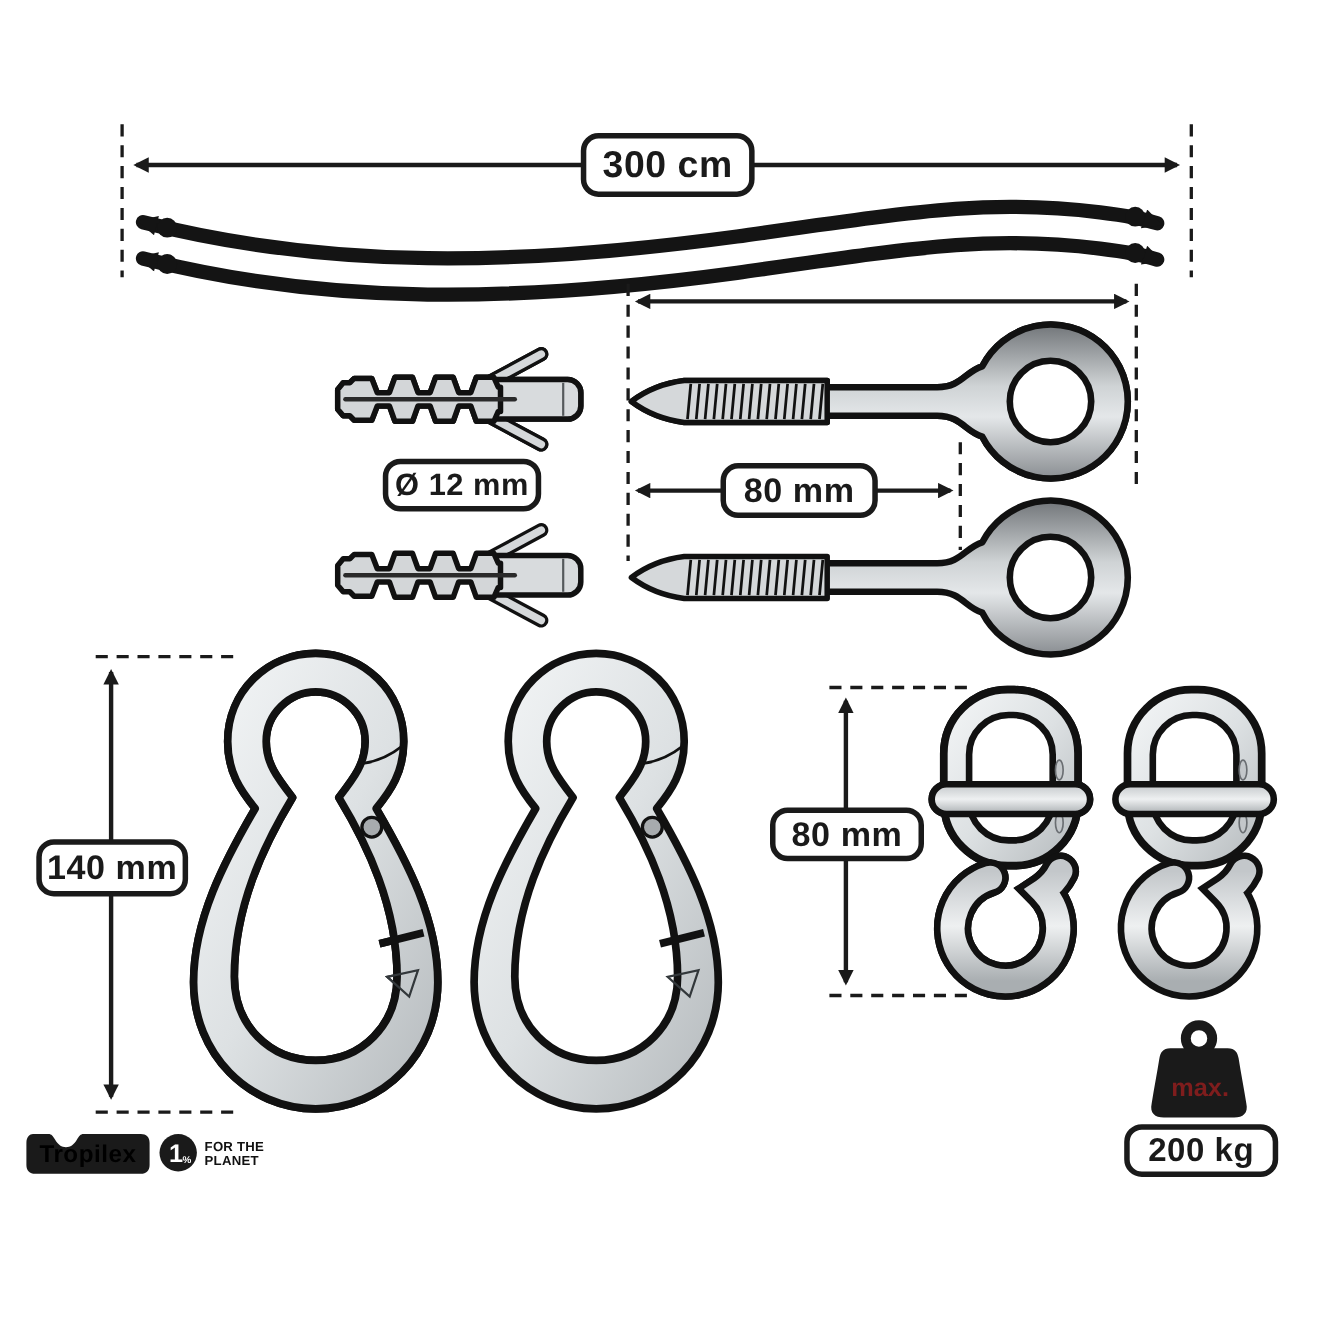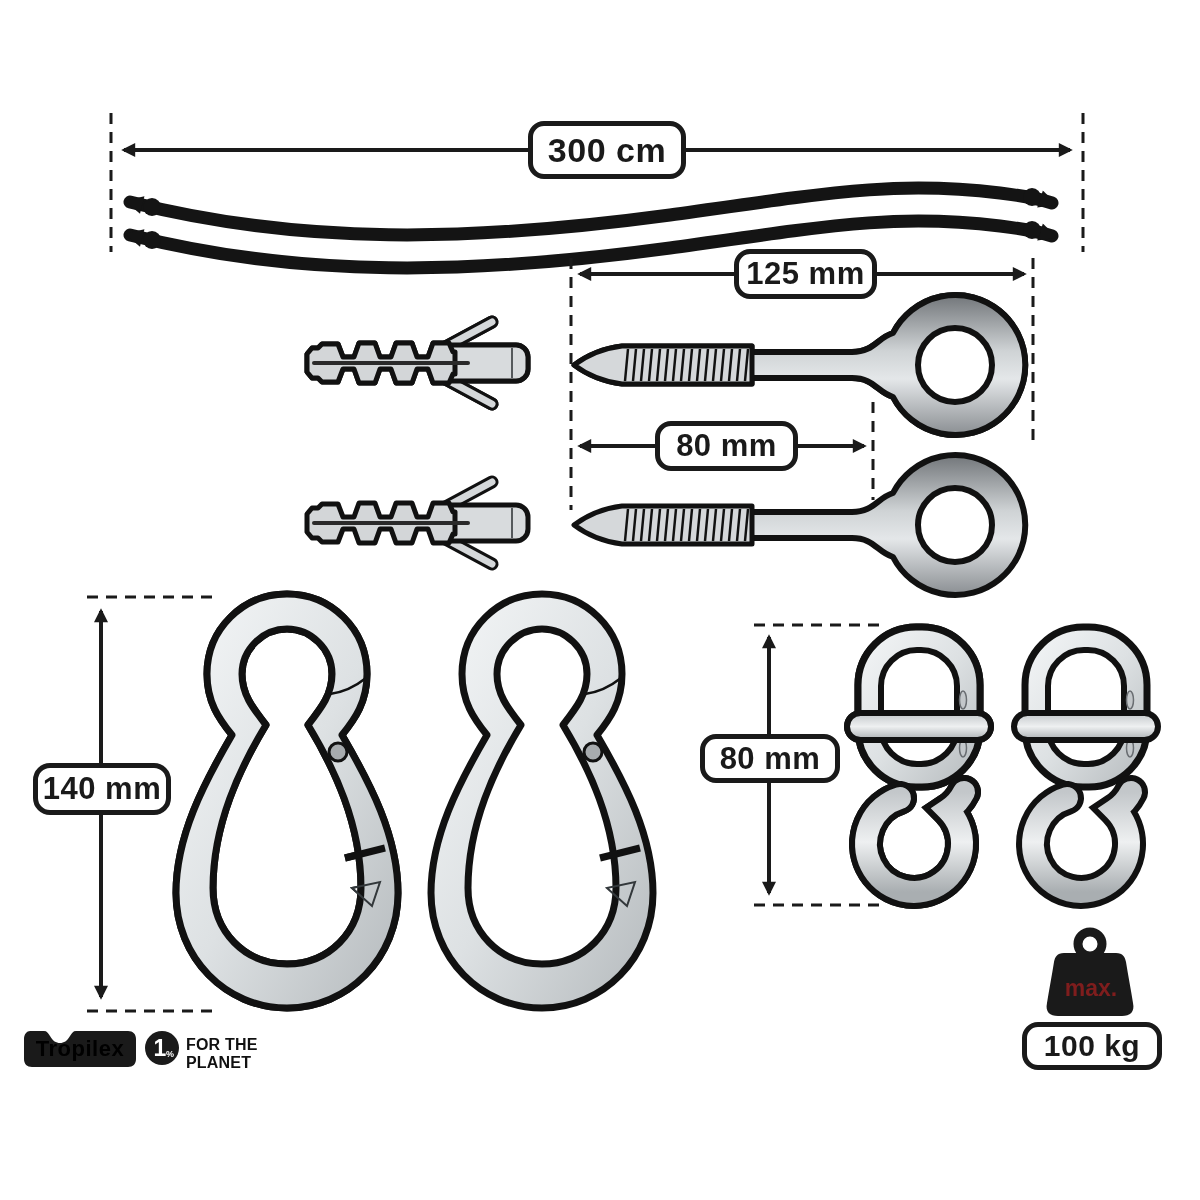--- a/index.html
+++ b/index.html
@@ -9,21 +9,21 @@
   .dim-label{position:absolute;display:flex;align-items:center;justify-content:center;
     background:#fff;border:5px solid #1a1a1a;border-radius:16px;box-sizing:border-box;
     font-weight:700;color:#1a1a1a;letter-spacing:.5px;white-space:nowrap;}
   .max-tag{position:absolute;display:flex;align-items:center;justify-content:center;
     color:#7f1d1d;font-weight:700;}
   .brand-text{position:absolute;display:flex;align-items:center;justify-content:center;
     color:#000000;font-weight:700;letter-spacing:.5px;}
   .op-circle{position:absolute;display:flex;align-items:center;justify-content:center;
     color:#fff;font-weight:700;}
   .op-circle .pct{position:absolute;right:5px;bottom:6px;font-size:9px;font-weight:700;}
-  .op-text{position:absolute;color:#111;font-weight:700;font-size:16px;line-height:1.1;
+  .op-text{position:absolute;color:#111;font-weight:700;font-size:12px;line-height:1.1;
     letter-spacing:.2px;}
 </style>
 </head>
 <body>
 
 <div class="canvas">
 
 <svg width="1200" height="1200" viewBox="0 0 1200 1200">
   <defs>
     <linearGradient id="met" x1="0" y1="0" x2="1" y2="1">
@@ -179,32 +179,32 @@
              C64,1043 67,1041 70,1036 C72,1033 73,1031 76,1031 L128,1031 C133,1031 136,1034 136,1039
              L136,1059 C136,1064 133,1067 128,1067 L32,1067 C27,1067 24,1064 24,1059
              L24,1039 C24,1034 27,1031 30,1031 Z" fill="#1a1a1a"></path>
   </g>
 
   <circle cx="162" cy="1048" r="17" fill="#1a1a1a"></circle>
 </svg>
 
 <div class="dim-label" style="left:528px;top:121px;width:158px;height:58px;font-size:34px;">300 cm</div>
 
-<div class="dim-label" style="left:734px;top:249px;width:143px;height:50px;font-size:31px;">125 mm</div>
-
+
+<div class="dim-label" style="left:348px;top:417px;width:144px;height:48px;font-size:28px;">Ø 12 mm</div>
 
 <div class="dim-label" style="left:655px;top:421px;width:143px;height:50px;font-size:31px;">80 mm</div>
 
-<div class="dim-label" style="left:33px;top:763px;width:138px;height:52px;font-size:31px;border-radius:17px;">140 mm</div>
+<div class="dim-label" style="left:33px;top:763px;width:138px;height:52px;font-size:31px;">140 mm</div>
 
 <div class="dim-label" style="left:700px;top:734px;width:140px;height:49px;font-size:31px;">80 mm</div>
 
 <div class="max-tag" style="left:1056px;top:975px;width:70px;height:26px;font-size:23px;">max.</div>
 
-<div class="dim-label" style="left:1022px;top:1022px;width:140px;height:48px;font-size:30px;">100 kg</div>
+<div class="dim-label" style="left:1022px;top:1022px;width:140px;height:48px;font-size:30px;">200 kg</div>
 
 <div class="brand-text" style="left:24px;top:1031px;width:112px;height:36px;font-size:22px;">Tropilex</div>
 
 <div class="op-circle" style="left:145px;top:1031px;width:34px;height:34px;">
   <span style="font-size:23px;margin-right:4px;">1</span>
   <span class="pct">%</span>
 </div>
 
 <div class="op-text" style="left:186px;top:1036px;">
   <div>FOR THE</div>

